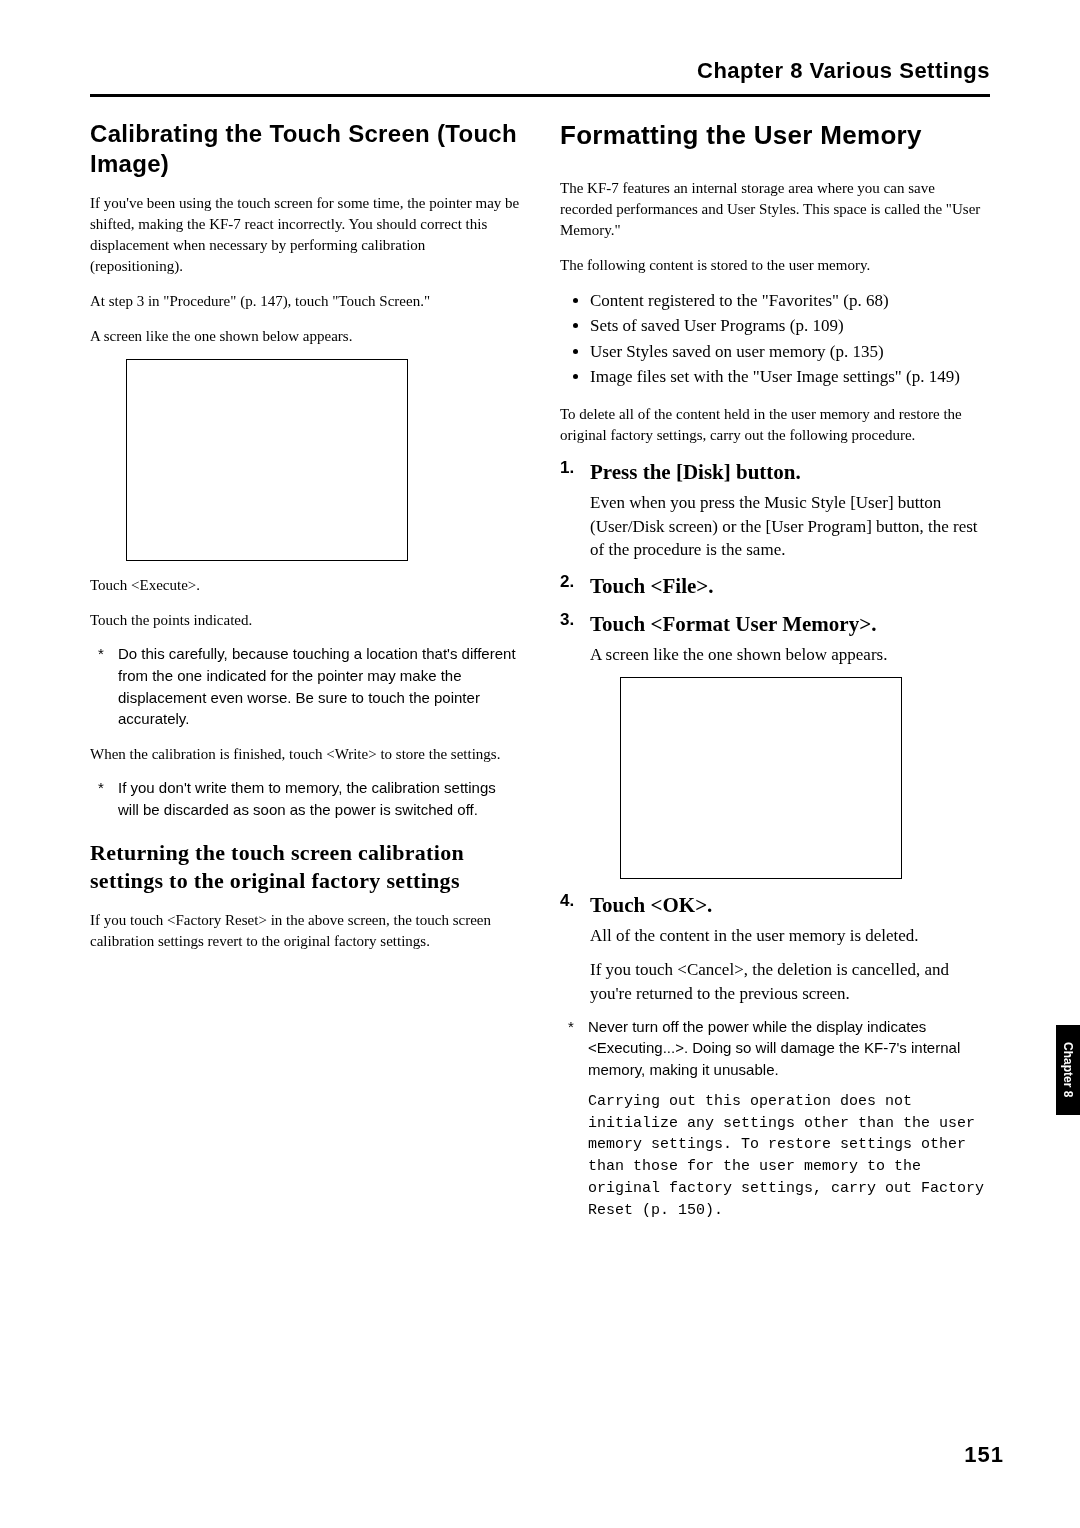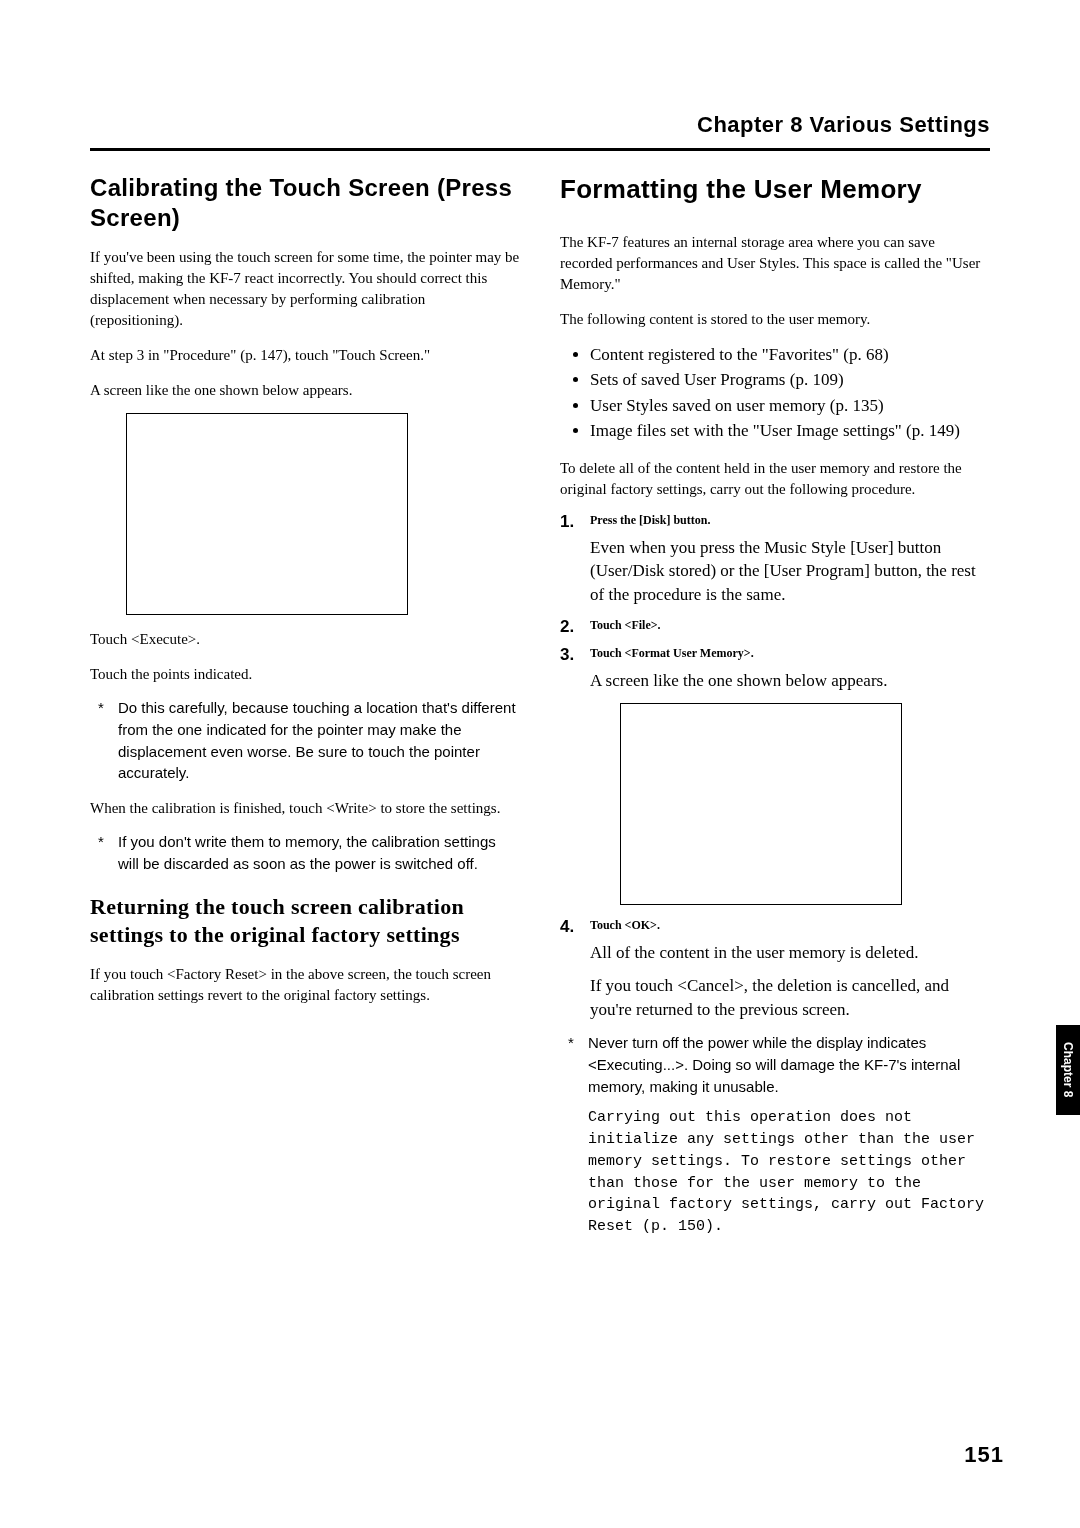--- a/index.html
+++ b/index.html
@@ -6,21 +6,21 @@
     font-family: "Times New Roman", serif;
     margin: 0;
     padding: 0;
     background: #fff;
     color: #000;
   }
   .page {
     width: 1080px;
     height: 1528px;
     position: relative;
-    padding: 112px 90px 40px 90px;
+    padding: 58px 90px 40px 90px;
     box-sizing: border-box;
   }
   .chapter-header {
     font-family: Arial, Helvetica, sans-serif;
     font-weight: bold;
     font-size: 22px;
     text-align: right;
     letter-spacing: 0.5px;
     margin-bottom: 10px;
   }
@@ -102,21 +102,21 @@
   .ol-step .num {
     font-family: Arial, Helvetica, sans-serif;
     font-weight: bold;
     font-size: 17px;
     width: 30px;
     flex-shrink: 0;
   }
   .ol-step .bold {
     font-family: "Times New Roman", serif;
     font-weight: bold;
-    font-size: 12px;
+    font-size: 21px;
     line-height: 1.4;
   }
   .step-body {
     font-size: 17px;
     line-height: 1.4;
     margin: 4px 0 10px 30px;
   }
   .fig-box {
     border: 1px solid #000;
     width: 280px;
@@ -154,21 +154,21 @@
 <body>
 
 <div class="page">
 
   <div class="chapter-header">Chapter 8  Various Settings</div>
   <hr class="thick-rule">
 
   <div class="columns">
 
     <div class="col">
-      <div class="h1">Calibrating the Touch Screen (Press Screen)</div>
+      <div class="h1">Calibrating the Touch Screen (Touch Image)</div>
       <p class="body">If you've been using the touch screen for some time, the pointer may be shifted, making the KF-7 react incorrectly. You should correct this displacement when necessary by performing calibration (repositioning).</p>
       <p class="body">At step 3 in "Procedure" (p. 147), touch "Touch Screen."</p>
       <p class="body">A screen like the one shown below appears.</p>
       <div class="fig-box"></div>
       <p class="body">Touch &lt;Execute&gt;.</p>
       <p class="body">Touch the points indicated.</p>
       <div class="note"><span class="star">*</span><span>Do this carefully, because touching a location that's different from the one indicated for the pointer may make the displacement even worse. Be sure to touch the pointer accurately.</span></div>
       <p class="body">When the calibration is finished, touch &lt;Write&gt; to store the settings.</p>
       <div class="note"><span class="star">*</span><span>If you don't write them to memory, the calibration settings will be discarded as soon as the power is switched off.</span></div>
       <div class="h3">Returning the touch screen calibration settings to the original factory settings</div>
@@ -184,21 +184,21 @@
         <li>Sets of saved User Programs (p. 109)</li>
         <li>User Styles saved on user memory (p. 135)</li>
         <li>Image files set with the "User Image settings" (p. 149)</li>
       </ul>
       <p class="body">To delete all of the content held in the user memory and restore the original factory settings, carry out the following procedure.</p>
 
       <div class="ol-step">
         <span class="num">1.</span>
         <span class="bold">Press the [Disk] button.</span>
       </div>
-      <p class="step-body">Even when you press the Music Style [User] button (User/Disk stored) or the [User Program] button, the rest of the procedure is the same.</p>
+      <p class="step-body">Even when you press the Music Style [User] button (User/Disk screen) or the [User Program] button, the rest of the procedure is the same.</p>
 
       <div class="ol-step">
         <span class="num">2.</span>
         <span class="bold">Touch &lt;File&gt;.</span>
       </div>
 
       <div class="ol-step">
         <span class="num">3.</span>
         <span class="bold">Touch &lt;Format User Memory&gt;.</span>
       </div>

